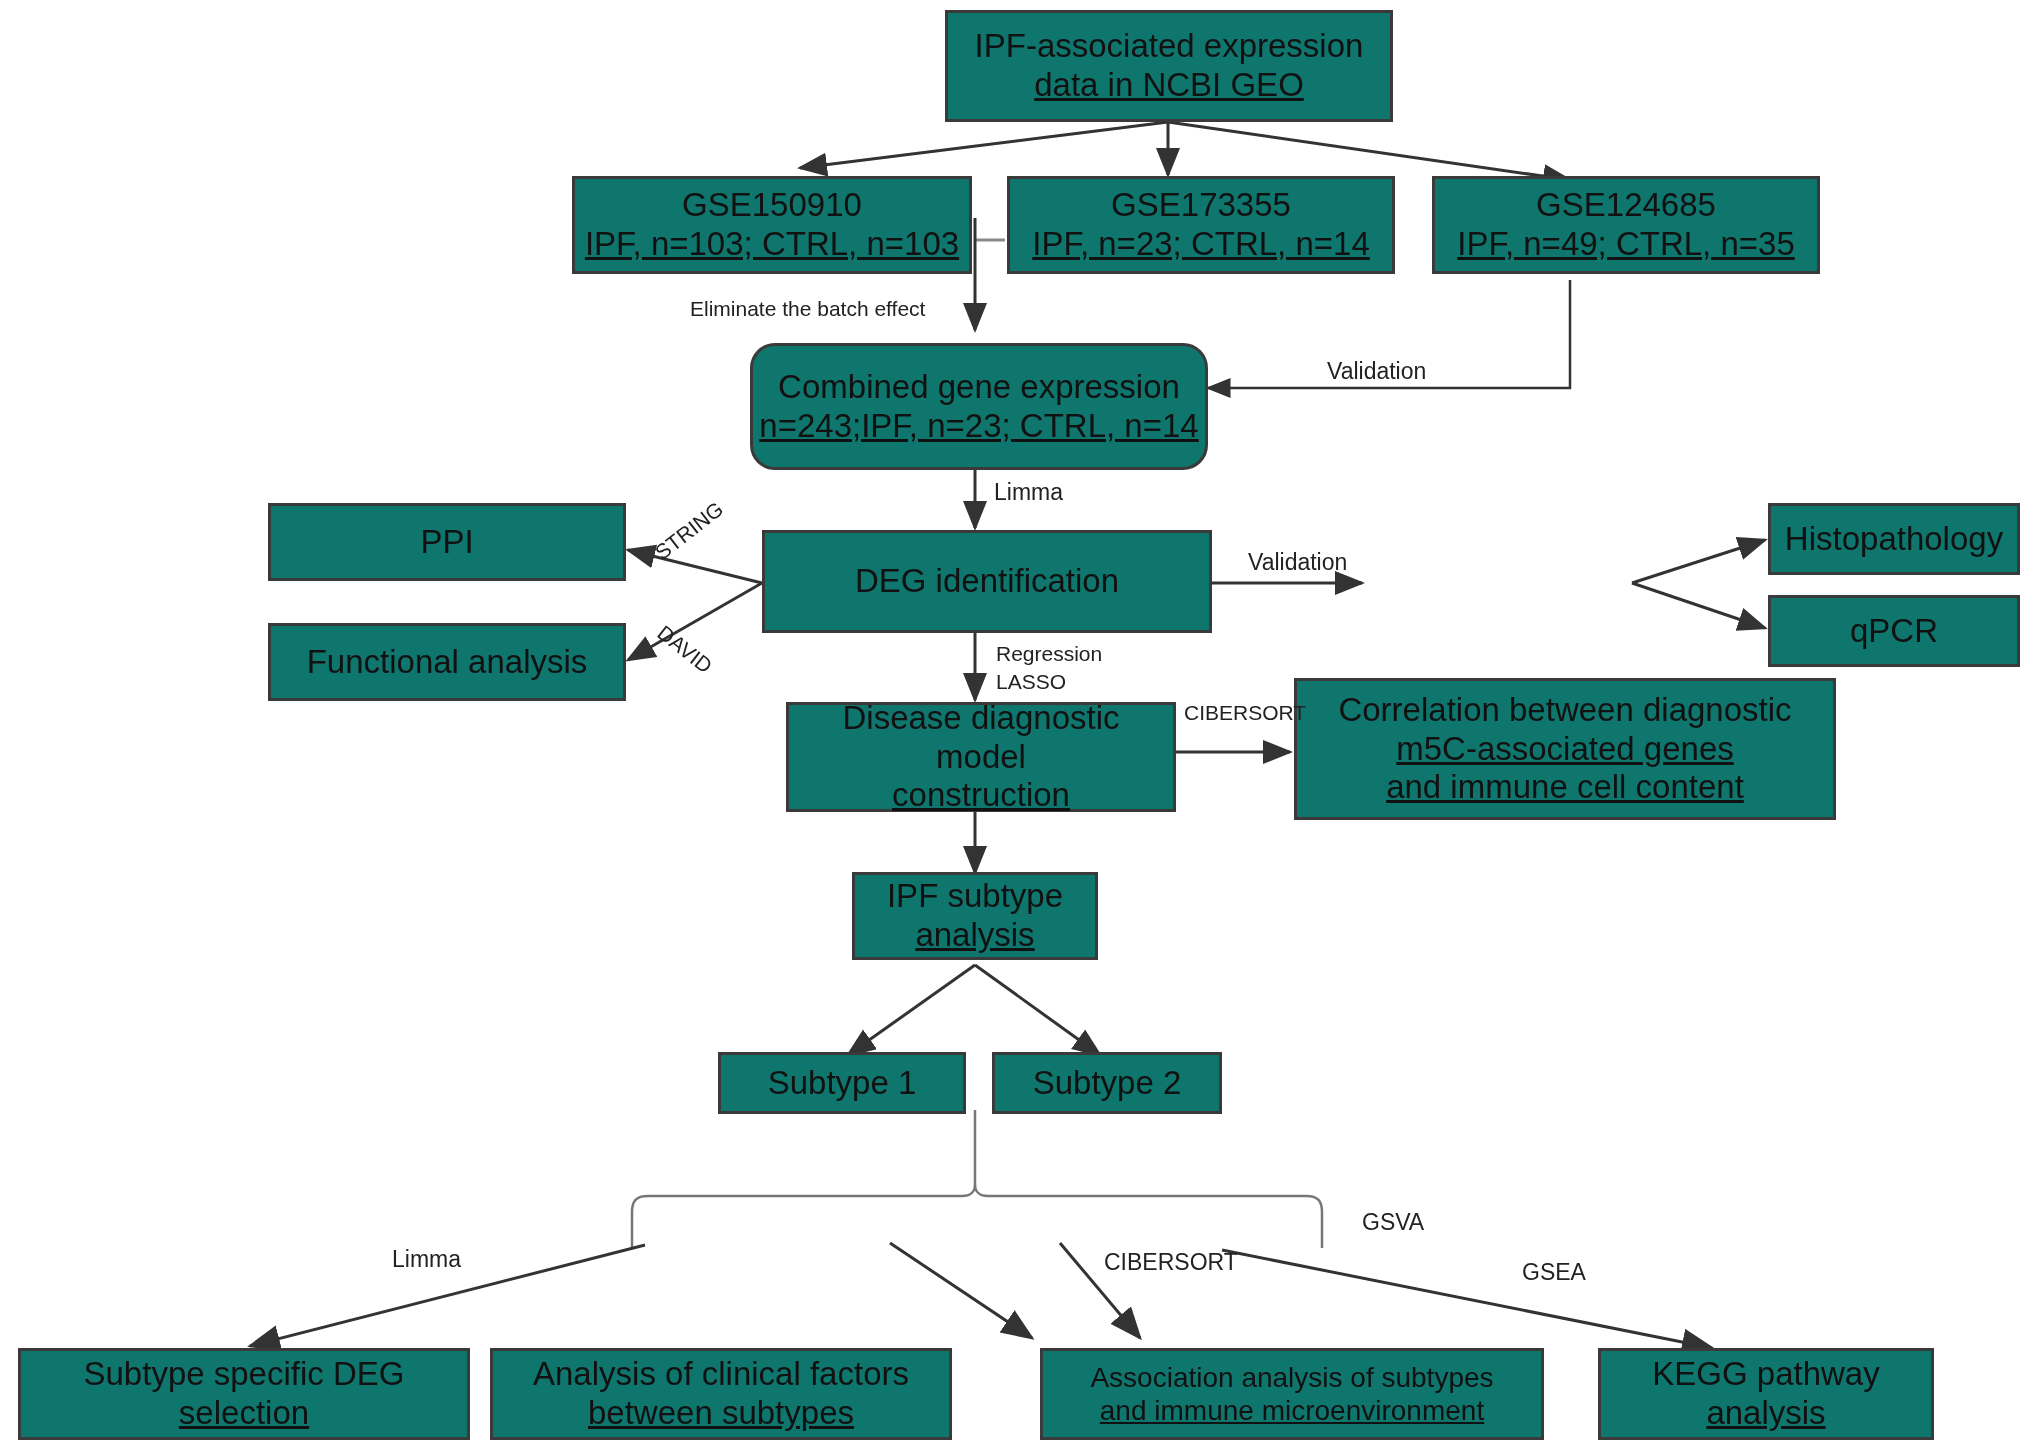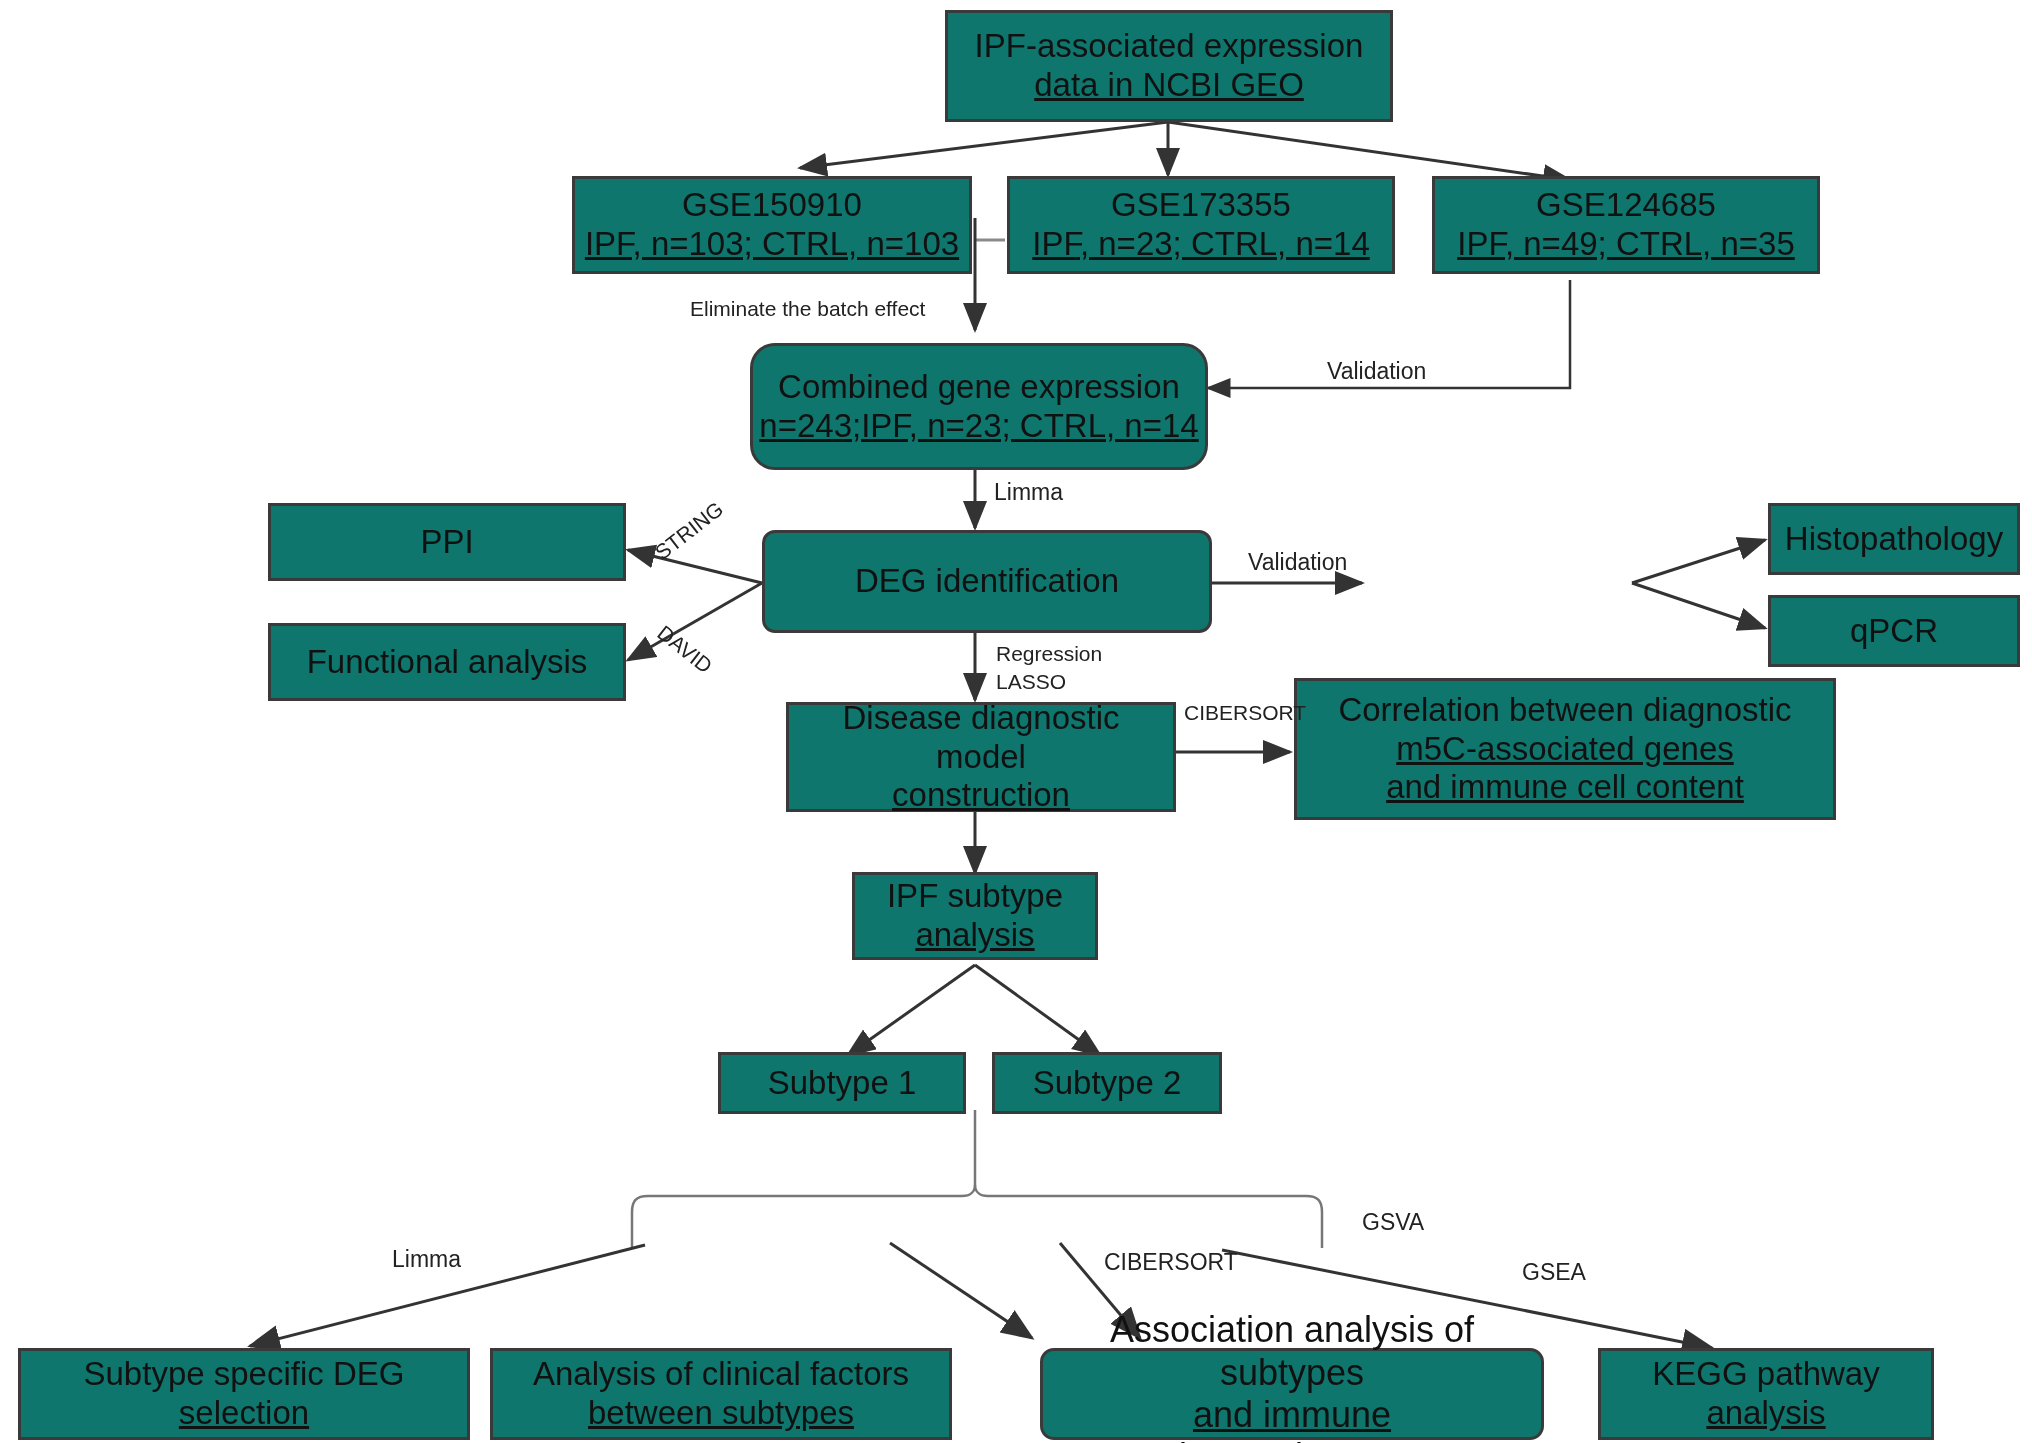--- a/index.html
+++ b/index.html
@@ -4,21 +4,21 @@
 <style>
   html,body{margin:0;padding:0;background:#ffffff;}
   body{width:2032px;height:1443px;overflow:hidden;
        font-family:"Liberation Sans","DejaVu Sans",sans-serif;color:#111;}
   #canvas{position:relative;width:2032px;height:1443px;background:#fff;}
   svg#wires{position:absolute;left:0;top:0;width:2032px;height:1443px;}
   .node{position:absolute;box-sizing:border-box;background:#0f766e;
         border:3px solid #3a3a3a;display:flex;align-items:center;
         justify-content:center;text-align:center;line-height:1.18;
         font-size:33px;color:#111;padding:14px 6px;}
-  .node.sm{font-size:36px;border-radius:14px;}
+  .node.sm{font-size:28px;}
   .edge-label{position:absolute;font-size:21px;color:#222;white-space:nowrap;
               line-height:1.25;}
   .edge-label.rot-n40{transform:rotate(-38deg);transform-origin:left top;}
   .edge-label.rot-p40{transform:rotate(38deg);transform-origin:left top;}
   .edge-label.big{font-size:23px;}
   .node .l2{display:block;text-decoration:underline;}
 </style>
 </head>
 <body>
 
@@ -119,21 +119,21 @@
     </div>
   </div>
 
   <div class="node" style="left:750px;top:343px;width:458px;height:127px;border-radius:25px;">
     <div>
       <span>Combined gene expression</span>
       <span class="l2">n=243;IPF, n=23; CTRL, n=14</span>
     </div>
   </div>
 
-  <div class="node" style="left:762px;top:530px;width:450px;height:103px;border-radius:13px;">
+  <div class="node" style="left:762px;top:530px;width:450px;height:103px;">
     <span>DEG identification</span>
   </div>
 
   <div class="node" style="left:268px;top:503px;width:358px;height:78px;">
     <span>PPI</span>
   </div>
 
   <div class="node" style="left:268px;top:623px;width:358px;height:78px;">
     <span>Functional analysis</span>
   </div>

